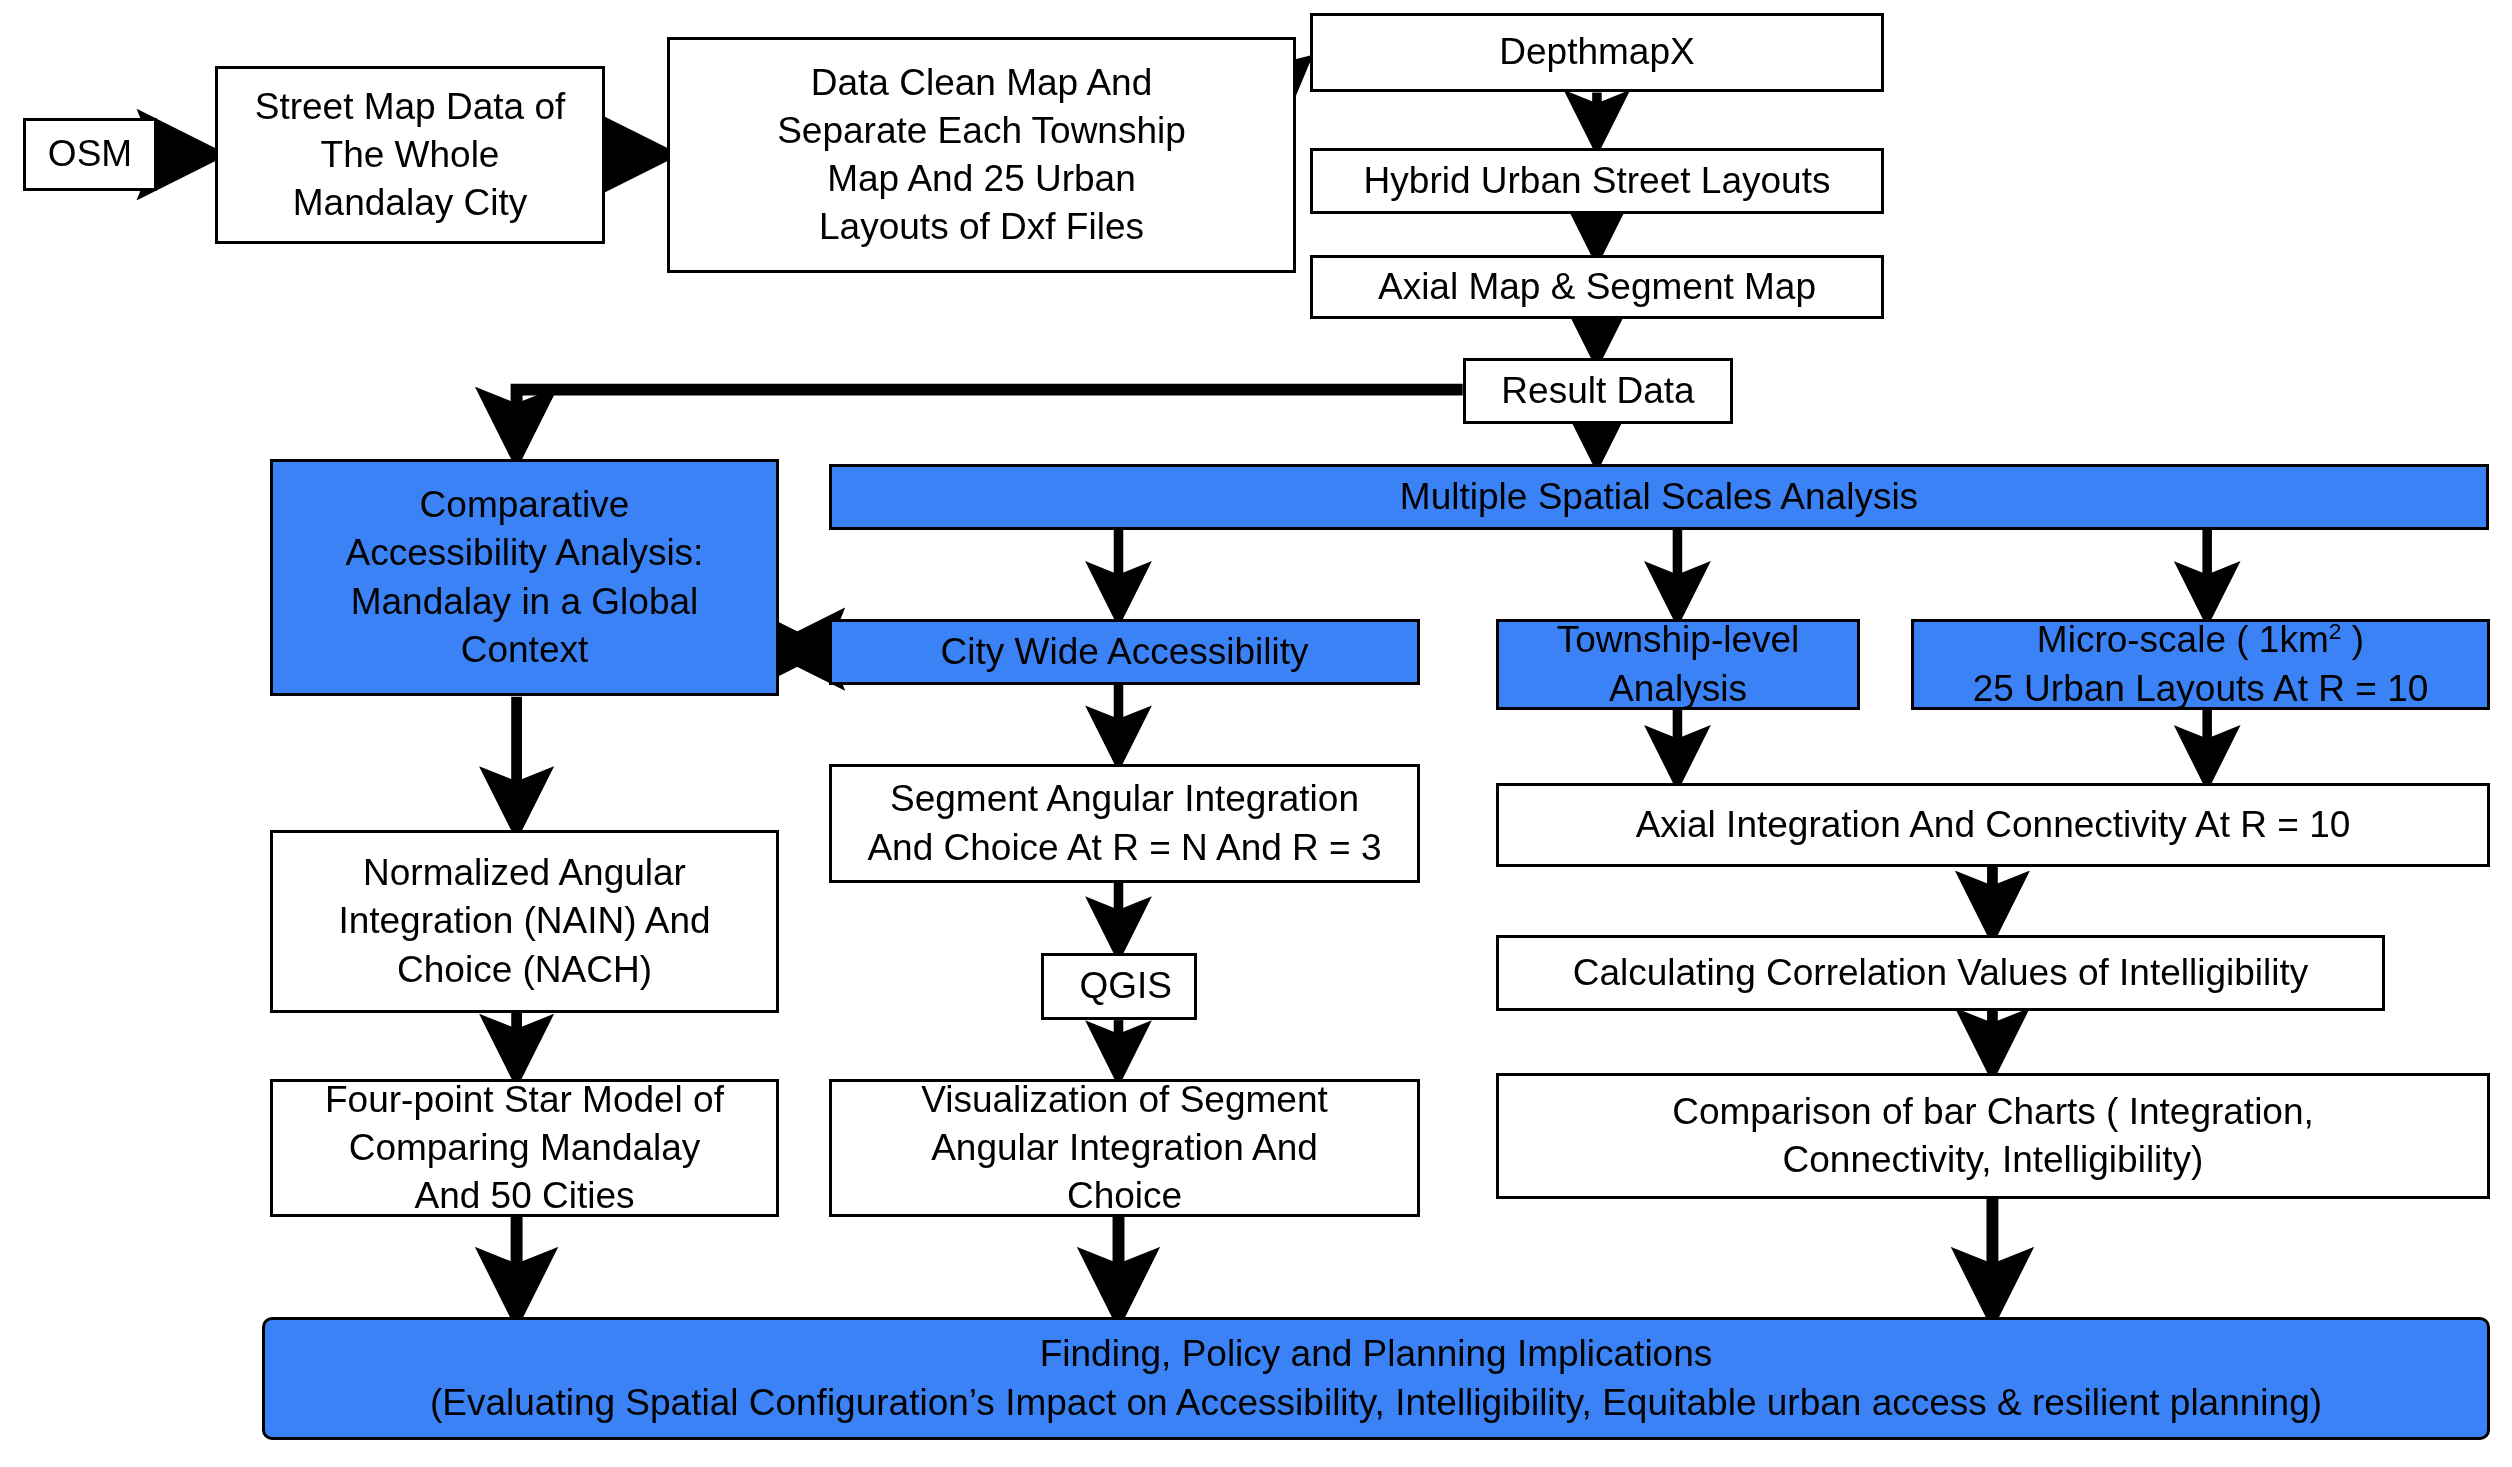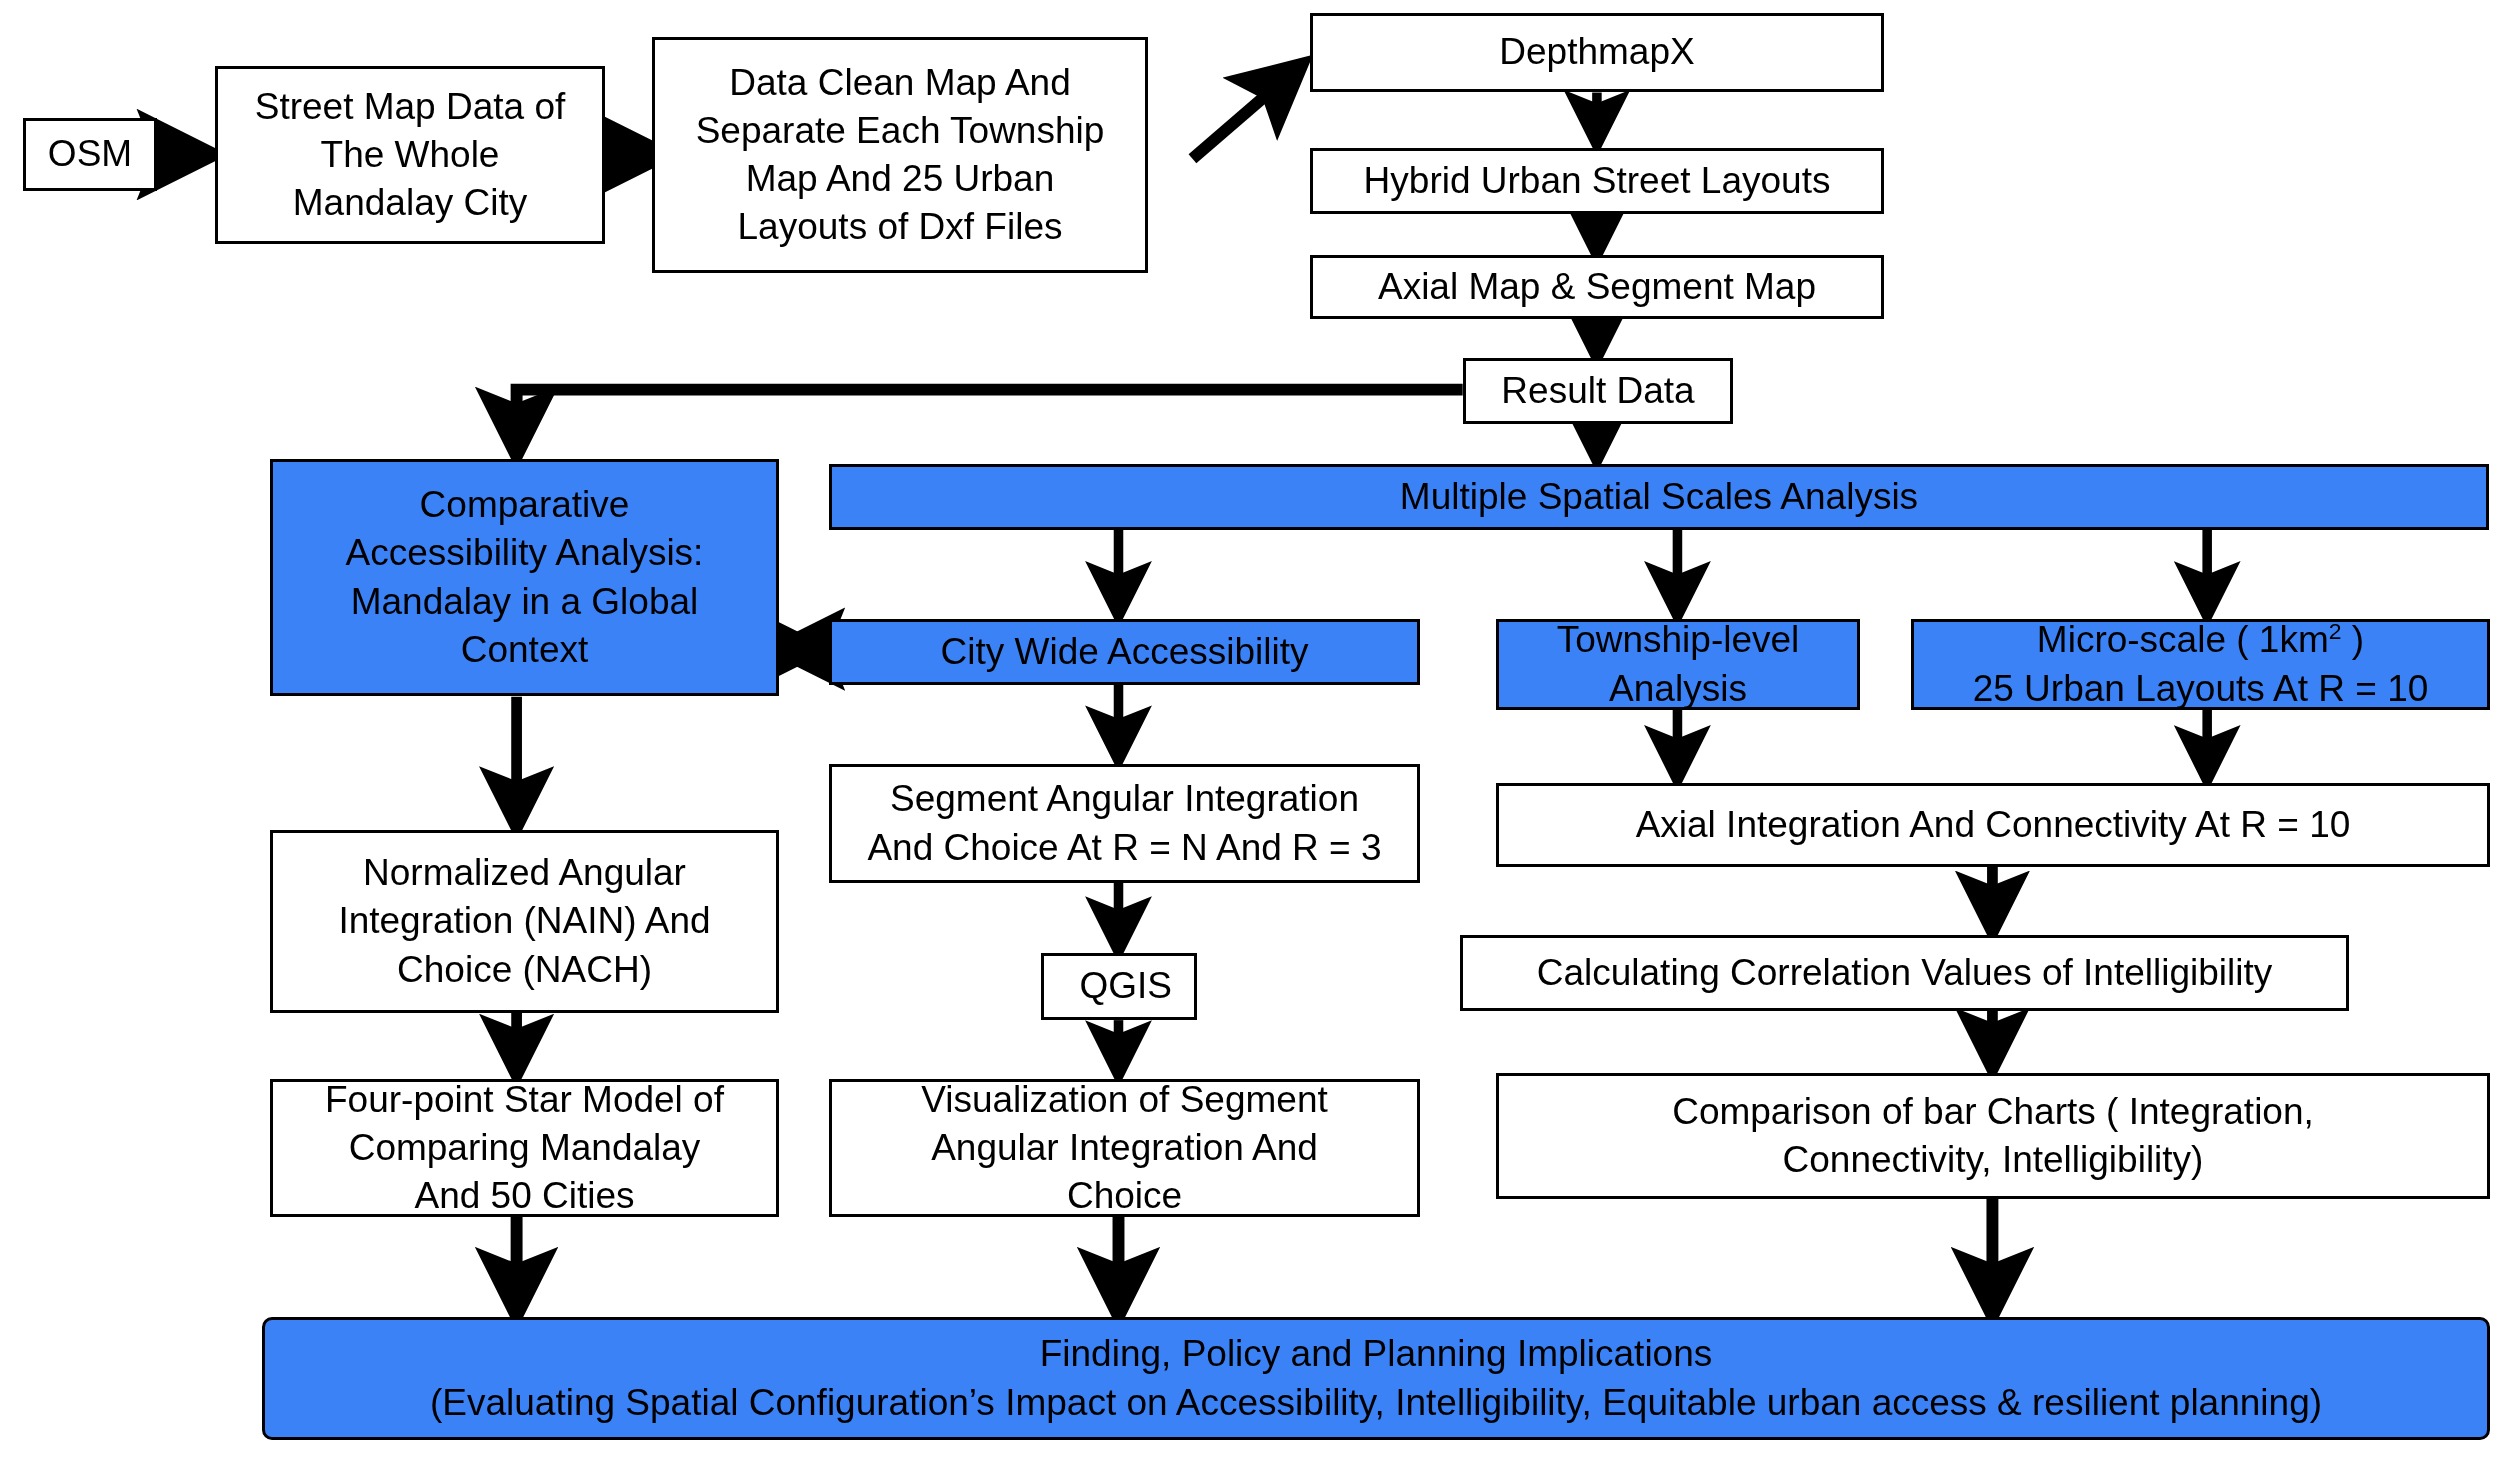--- a/index.html
+++ b/index.html
@@ -158,21 +158,21 @@
   <div class="node" style="left:23px; top:118px; width:134px; height:73px;justify-content:flex-end;">
     <span class="txt">OSM</span>
   </div>
 
   <div class="node" style="left:215px; top:66px; width:390px; height:178px;">
     <span class="txt">Street Map Data of
 The Whole
 Mandalay City</span>
   </div>
 
-  <div class="node" style="left:652px; top:37px; width:496px; height:236px;">
+  <div class="node" style="left:667px; top:37px; width:629px; height:236px;">
     <span class="txt">Data Clean Map And
 Separate Each Township
 Map And 25 Urban
 Layouts of Dxf Files</span>
   </div>
 
   <div class="node" style="left:1310px; top:13px; width:574px; height:79px;">
     <span class="txt">DepthmapX</span>
   </div>
 
@@ -224,21 +224,21 @@
   </div>
 
   <div class="node" style="left:1496px; top:783px; width:994px; height:84px;">
     <span class="txt">Axial Integration And Connectivity At R = 10</span>
   </div>
 
   <div class="node" style="left:1041px; top:953px; width:156px; height:67px;padding-left:22px;">
     <span class="txt">QGIS</span>
   </div>
 
-  <div class="node" style="left:1460px; top:935px; width:889px; height:76px;">
+  <div class="node" style="left:1496px; top:935px; width:889px; height:76px;">
     <span class="txt">Calculating Correlation Values of Intelligibility</span>
   </div>
 
   <div class="node" style="left:270px; top:1079px; width:509px; height:138px;">
     <span class="txt">Four-point Star Model of
 Comparing Mandalay
 And 50 Cities</span>
   </div>
 
   <div class="node" style="left:829px; top:1079px; width:591px; height:138px;">

